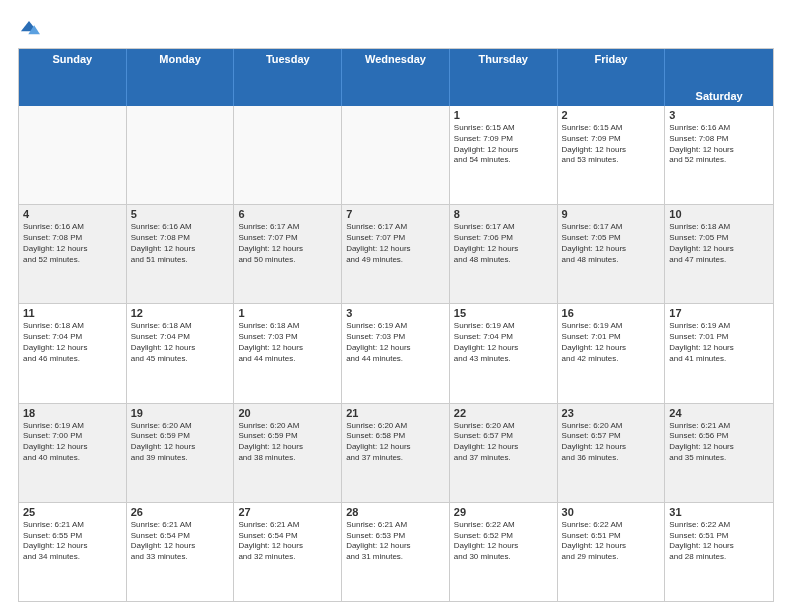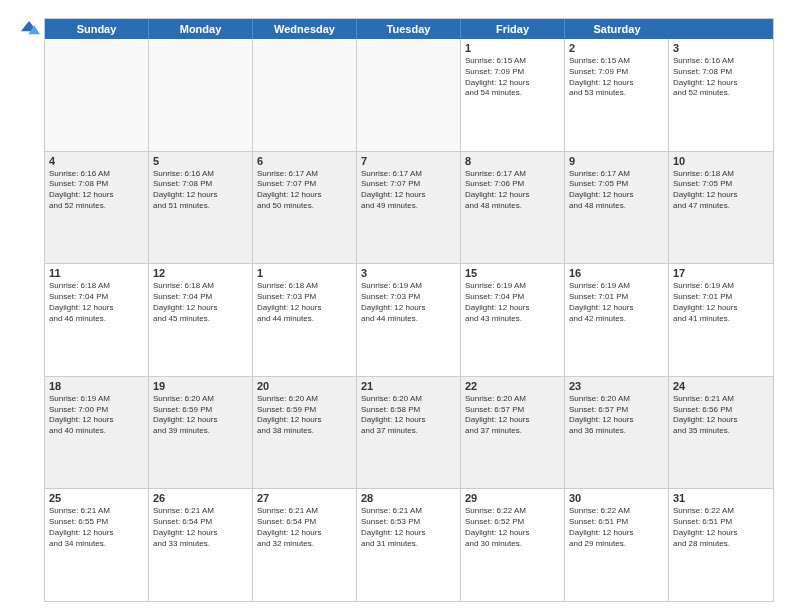--- a/index.html
+++ b/index.html
@@ -8,21 +8,21 @@
       background: #fff;
       width: 792px;
       height: 612px;
       overflow: hidden;
     }
     .page {
       width: 792px;
       height: 612px;
       padding: 18px 18px 10px 18px;
       display: flex;
-      flex-direction: row;
+      flex-direction: column;
     }
     .header {
       display: flex;
       justify-content: space-between;
       align-items: flex-start;
       margin-bottom: 8px;
     }
     .logo {
       display: flex;
       align-items: center;
@@ -72,20 +72,21 @@
     .cal-header-cell {
       color: #fff;
       font-size: 11px;
       font-weight: bold;
       padding: 4px 4px;
       text-align: center;
       border-right: 1px solid #4a8dd5;
     }
     .cal-header-cell:last-child {
       border-right: none;
+      margin-top: 37px;
     }
     .cal-body {
       flex: 1;
       display: flex;
       flex-direction: column;
     }
     .cal-row {
       display: grid;
       grid-template-columns: repeat(7, 1fr);
       flex: 1;
@@ -146,22 +147,23 @@
     <div class="title-block">
       <div class="month-year"></div>
       <div class="location"></div>
     </div>
   </div>
 
   <div class="calendar">
     <div class="cal-header">
     <div class="cal-header-cell">Sunday</div>
         <div class="cal-header-cell">Monday</div>
+        <div class="cal-header-cell">Tuesday</div>
         <div class="cal-header-cell">Wednesday</div>
-        <div class="cal-header-cell">Tuesday</div>
+        <div class="cal-header-cell">Thursday</div>
         <div class="cal-header-cell">Friday</div>
         <div class="cal-header-cell">Saturday</div>
       </div>
     <div class="cal-body">
     <div class="cal-row">
           <div class="cal-cell empty"></div>
           <div class="cal-cell empty"></div>
           <div class="cal-cell empty"></div>
           <div class="cal-cell empty"></div>
           <div class="cal-cell">

